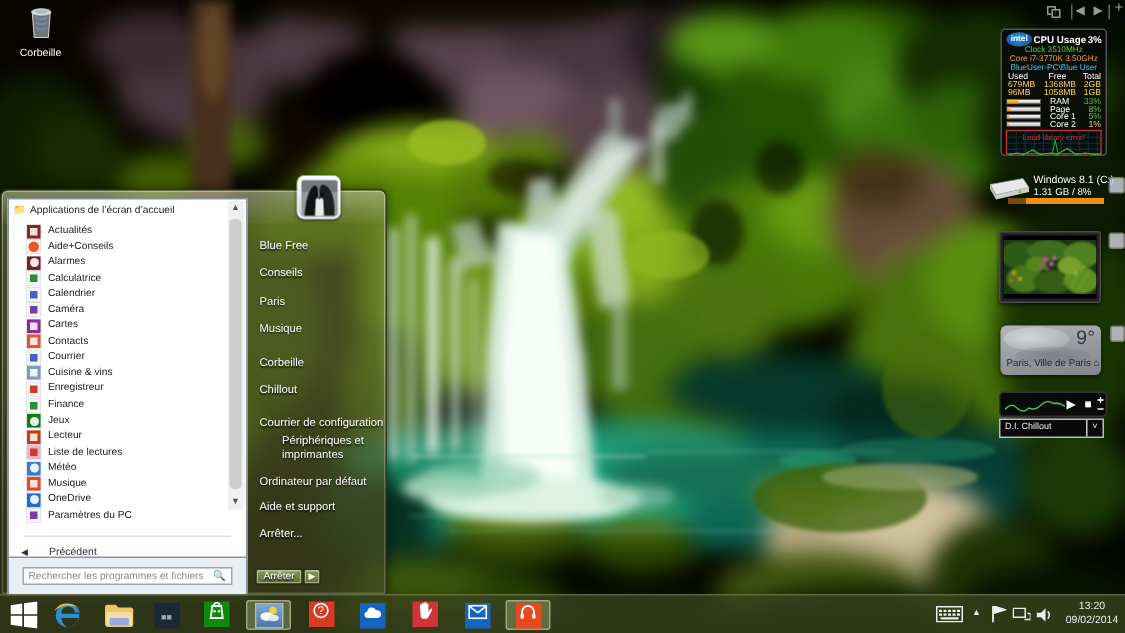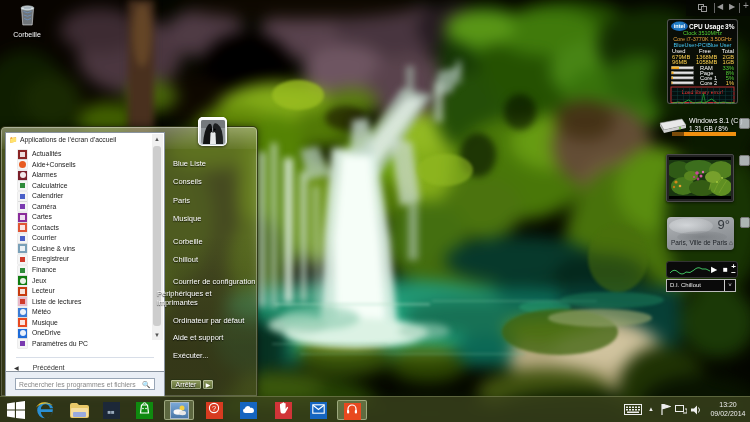--- a/index.html
+++ b/index.html
@@ -316,31 +316,31 @@
     </div>
     <div class="abs" style="left:10px;top:224px;right:10px;border-top:1px solid #d8dee8"></div>
     <div class="abs" style="left:8px;top:231px;font-size:7px;color:#333"><span style="font-size:6px">◀</span><span style="margin-left:14px">Précédent</span></div>
   </div>
 
   <div class="abs" style="left:4px;top:245px;width:160px;height:25px;background:#e9eef5;border:1px solid #8a94a0;border-top:none">
     <div class="abs" style="left:9px;top:6px;width:140px;height:12px;background:#fff;border:1px solid #98a5b5;font-size:6.8px;color:#888;line-height:11px;padding-left:3px">Rechercher les programmes et fichiers<span style="float:right;margin-right:3px;color:#444">🔍</span></div>
   </div>
 
   <div id="rmenu">
-        <div class="abs" style="left:172px;top:32px;font-size:7.5px;color:#fff;text-shadow:0 1px 1px rgba(0,0,0,0.8);line-height:9px;white-space:nowrap">Blue Liste</div>
+        <div class="abs" style="left:172px;top:32px;font-size:7.5px;color:#fff;text-shadow:0 1px 1px rgba(0,0,0,0.8);line-height:9px;white-space:nowrap">Blue Free</div>
         <div class="abs" style="left:172px;top:50px;font-size:7.5px;color:#fff;text-shadow:0 1px 1px rgba(0,0,0,0.8);line-height:9px;white-space:nowrap">Conseils</div>
         <div class="abs" style="left:172px;top:69px;font-size:7.5px;color:#fff;text-shadow:0 1px 1px rgba(0,0,0,0.8);line-height:9px;white-space:nowrap">Paris</div>
         <div class="abs" style="left:172px;top:87px;font-size:7.5px;color:#fff;text-shadow:0 1px 1px rgba(0,0,0,0.8);line-height:9px;white-space:nowrap">Musique</div>
         <div class="abs" style="left:172px;top:110px;font-size:7.5px;color:#fff;text-shadow:0 1px 1px rgba(0,0,0,0.8);line-height:9px;white-space:nowrap">Corbeille</div>
         <div class="abs" style="left:172px;top:128px;font-size:7.5px;color:#fff;text-shadow:0 1px 1px rgba(0,0,0,0.8);line-height:9px;white-space:nowrap">Chillout</div>
         <div class="abs" style="left:172px;top:150px;font-size:7.5px;color:#fff;text-shadow:0 1px 1px rgba(0,0,0,0.8);line-height:9px;white-space:nowrap">Courrier de configuration</div>
-        <div class="abs" style="left:156px;top:162px;font-size:7.5px;color:#fff;text-shadow:0 1px 1px rgba(0,0,0,0.8);line-height:9px;white-space:nowrap">Périphériques et<br>imprimantes</div>
+        <div class="abs" style="left:187px;top:162px;font-size:7.5px;color:#fff;text-shadow:0 1px 1px rgba(0,0,0,0.8);line-height:9px;white-space:nowrap">Périphériques et<br>imprimantes</div>
         <div class="abs" style="left:172px;top:189px;font-size:7.5px;color:#fff;text-shadow:0 1px 1px rgba(0,0,0,0.8);line-height:9px;white-space:nowrap">Ordinateur par défaut</div>
         <div class="abs" style="left:172px;top:206px;font-size:7.5px;color:#fff;text-shadow:0 1px 1px rgba(0,0,0,0.8);line-height:9px;white-space:nowrap">Aide et support</div>
-        <div class="abs" style="left:172px;top:224px;font-size:7.5px;color:#fff;text-shadow:0 1px 1px rgba(0,0,0,0.8);line-height:9px;white-space:nowrap">Exécuter...</div>
+        <div class="abs" style="left:172px;top:224px;font-size:7.5px;color:#fff;text-shadow:0 1px 1px rgba(0,0,0,0.8);line-height:9px;white-space:nowrap">Arrêter...</div>
       </div>
 
   <div class="abs" style="left:169px;top:252px;width:32px;height:11px;background:linear-gradient(#8d9a5e,#5d6b33);border:1px solid #2a3214;border-radius:2px;box-shadow:inset 0 0 0 1px rgba(255,255,255,0.4);color:#fff;font-size:6.8px;text-align:center;line-height:10px;text-shadow:0 1px 1px #000">Arrêter</div>
   <div class="abs" style="left:201px;top:252px;width:12px;height:11px;background:linear-gradient(#8d9a5e,#5d6b33);border:1px solid #2a3214;border-radius:2px;box-shadow:inset 0 0 0 1px rgba(255,255,255,0.4);color:#fff;font-size:6px;text-align:center;line-height:10px">▶</div>
 </div>
 
 <div class="abs" style="left:198px;top:117px;width:29px;height:29px;border-radius:5px;background:linear-gradient(#ffffff,#c2cad2);box-shadow:0 1px 3px rgba(0,0,0,0.55), inset 0 0 0 1px #fff;padding:2.5px">
   <svg width="24" height="24" viewBox="0 0 24 24" style="border-radius:2px">
         <rect width="24" height="24" fill="#93989c"></rect>
         <rect y="0" width="24" height="8" fill="#75797d"></rect>

